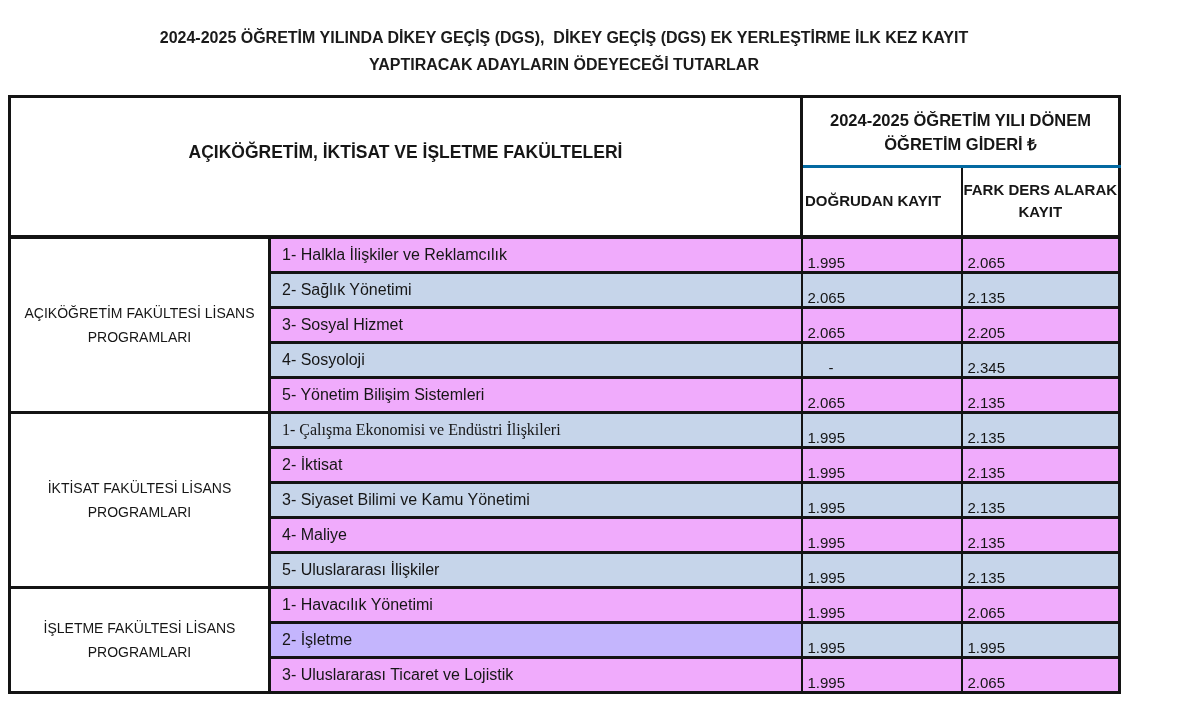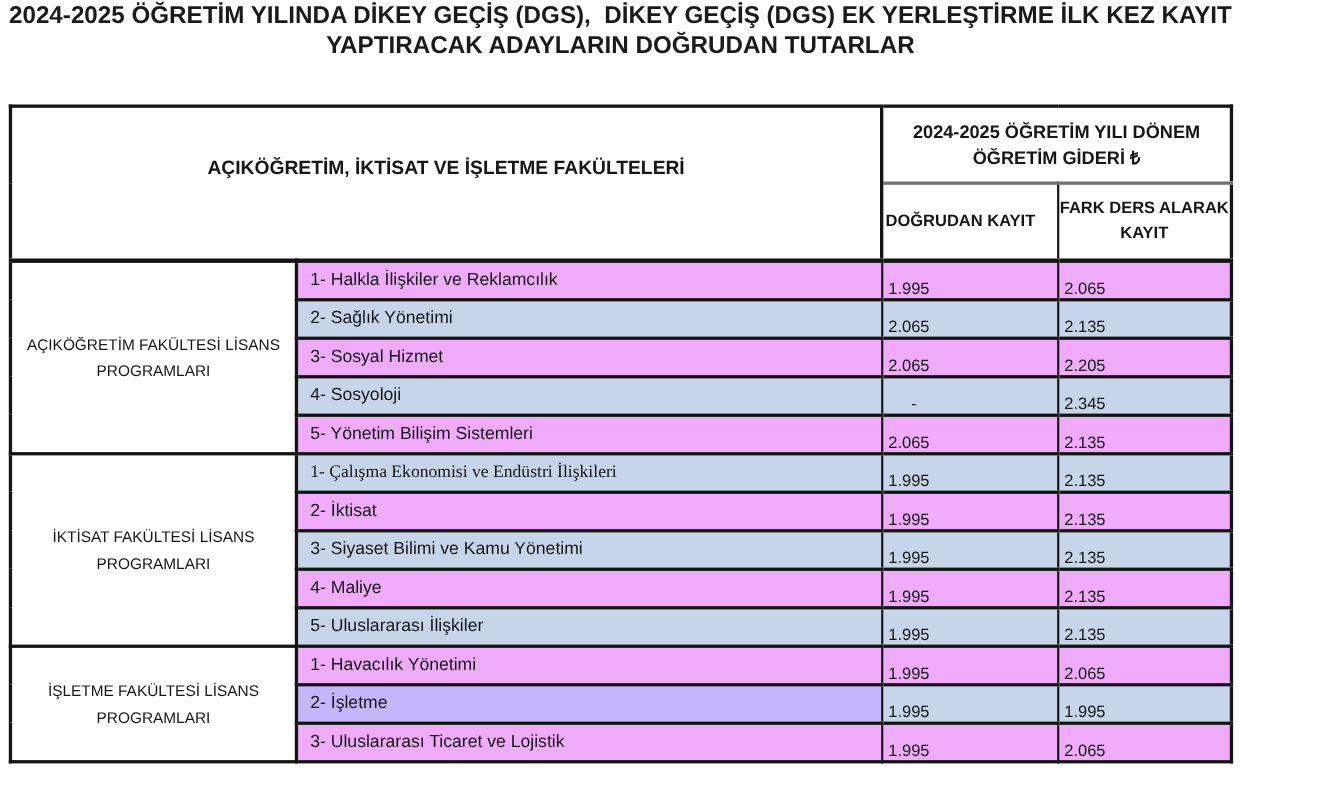--- a/index.html
+++ b/index.html
@@ -8,26 +8,26 @@
     position: relative;
     width: 1200px;
     height: 719px;
     background: #ffffff;
     font-family: "Liberation Sans", sans-serif;
     color: #161616;
     overflow: hidden;
   }
   .title {
     position: absolute;
-    top: 0;
+    top: 24px;
     left: 0;
     width: 1128px;
     text-align: center;
     font-weight: bold;
-    font-size: 22px;
+    font-size: 16px;
     line-height: 27px;
     color: #1a1a1a;
   }
   .title div { white-space: pre-wrap; }
   table.fees {
     position: absolute;
     top: 95px;
     left: 8px;
     border-collapse: collapse;
     table-layout: fixed;
@@ -48,21 +48,21 @@
     padding-top: 44px;
     border-right: 3px solid #141414;
     border-bottom: 4px solid #141414;
   }
   .fee-header {
     font-size: 16.5px;
     font-weight: bold;
     text-align: center;
     vertical-align: middle;
     line-height: 24px;
-    border-bottom: 3px solid #737373;
+    border-bottom: 3px solid #0369a1;
   }
   .sub-header {
     font-size: 15px;
     font-weight: bold;
     vertical-align: middle;
     line-height: 22px;
     border-bottom: 4px solid #141414;
   }
   .sub-header.col-direct { text-align: left; padding-left: 2px; }
   tbody tr { height: 32px; }
@@ -91,21 +91,21 @@
   tr.shaded td { border-top-width: 3px; border-bottom-width: 3px; }
   tr.group-start td { border-top-width: 3px; }
 </style>
 </head>
 <body>
 
 <div class="page">
 
   <div class="title">
     <div>2024-2025 ÖĞRETİM YILINDA DİKEY GEÇİŞ (DGS),  DİKEY GEÇİŞ (DGS) EK YERLEŞTİRME İLK KEZ KAYIT</div>
-    <div>YAPTIRACAK ADAYLARIN DOĞRUDAN TUTARLAR</div>
+    <div>YAPTIRACAK ADAYLARIN ÖDEYECEĞİ TUTARLAR</div>
   </div>
 
   <table class="fees">
     <colgroup>
       <col style="width:260px">
       <col style="width:532px">
       <col style="width:160px">
       <col style="width:158px">
     </colgroup>
     <thead>

